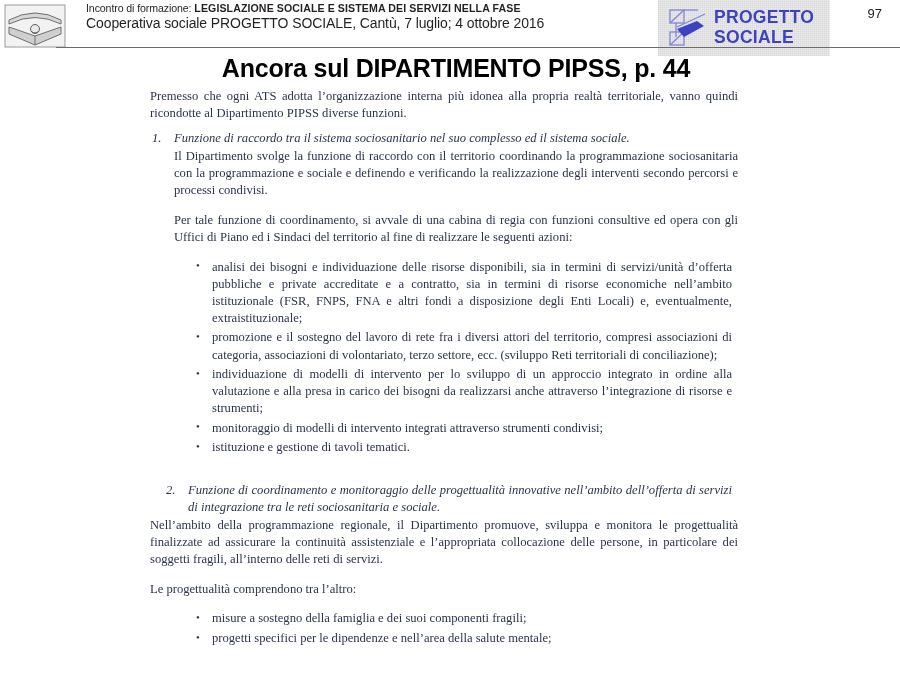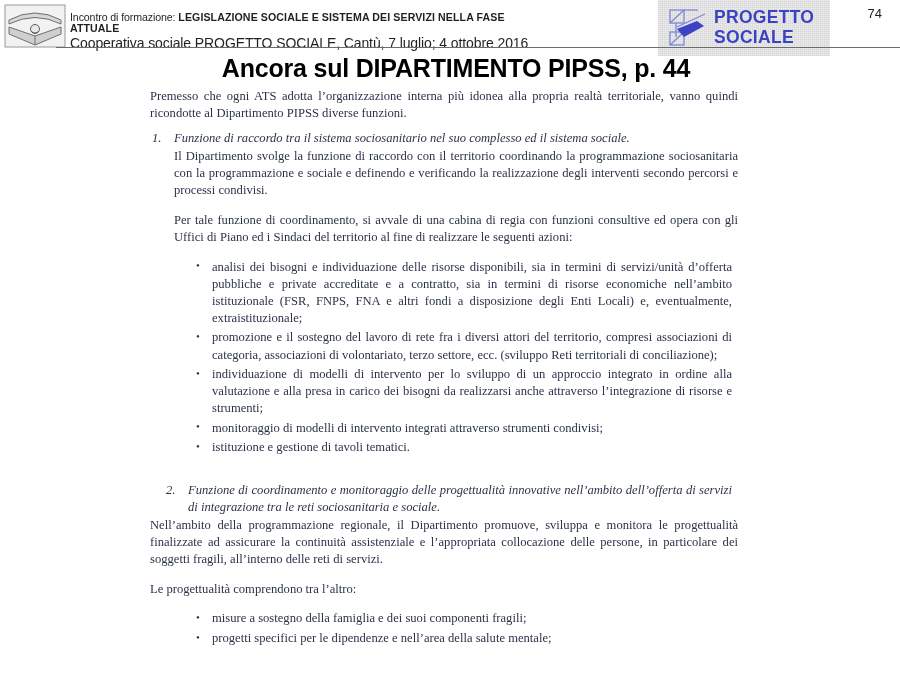--- a/index.html
+++ b/index.html
@@ -28,25 +28,24 @@
     width: 62px;
     height: 44px;
     margin-left: 4px;
     margin-top: 2px;
     flex: 0 0 auto;
   }
   .emblem svg { display: block; }
 
   .header-text {
     flex: 1 1 auto;
-    padding-left: 4px;
+    padding-left: 20px;
     padding-top: 1px;
     color: #231f20;
     line-height: 1.02;
-    margin-top: 9px;
   }
   .hdr-line1 {
     font-size: 10.6px;
     letter-spacing: -0.1px;
     white-space: nowrap;
   }
   .hdr-line1 .bold {
     font-weight: bold;
     letter-spacing: 0.1px;
   }
@@ -203,21 +202,20 @@
       <path d="M31 32 L31 41" stroke="#6e6e6e" stroke-width="1"></path>
       <circle cx="31" cy="25" r="4.5" fill="#e9e9e9" stroke="#5e5e5e" stroke-width="1"></circle>
       <path d="M27 27 q4 4 8 0" fill="none" stroke="#5e5e5e" stroke-width="1"></path>
     </svg>
   </div>
 
   <div class="header-text">
     <div class="hdr-line1">
       <span>Incontro di formazione: </span><span class="bold">LEGISLAZIONE SOCIALE E SISTEMA DEI SERVIZI NELLA FASE</span>
     </div>
-    <div class="hdr-line1b">ATTUALE</div>
     <div class="hdr-line2">Cooperativa sociale PROGETTO SOCIALE, Cantù, 7 luglio; 4 ottobre 2016</div>
   </div>
 
   <div class="logo-block">
     <div class="logo-mark">
       <svg viewBox="0 0 46 42" width="46" height="42" aria-hidden="true">
         <rect x="6" y="3" width="14" height="13" fill="none" stroke="#7e86d8" stroke-width="1.3"></rect>
         <rect x="6" y="25" width="14" height="13" fill="none" stroke="#7e86d8" stroke-width="1.3"></rect>
         <path d="M20 3 L34 3" stroke="#7e86d8" stroke-width="1.3"></path>
         <path d="M6 16 L20 3" stroke="#7e86d8" stroke-width="1.3"></path>
@@ -226,21 +224,21 @@
         <path d="M13 22 L33 14 L40 19 L20 30 Z" fill="#3b42c4"></path>
         <path d="M12 16 L12 30" stroke="#7e86d8" stroke-width="1.3"></path>
       </svg>
     </div>
     <div class="logo-words">
       <div>PROGETTO</div>
       <div>SOCIALE</div>
     </div>
   </div>
 
-  <div class="page-number">74</div>
+  <div class="page-number">97</div>
   <div class="hrule"></div>
 </div>
 
 <h1 class="slide-title">Ancora sul DIPARTIMENTO PIPSS, p. 44</h1>
 
 <div class="doc-body">
 
   <p class="para">Premesso che ogni ATS adotta l’organizzazione interna più idonea alla propria realtà territoriale, vanno quindi ricondotte al Dipartimento PIPSS diverse funzioni.</p>
 
   <div class="num-item">

